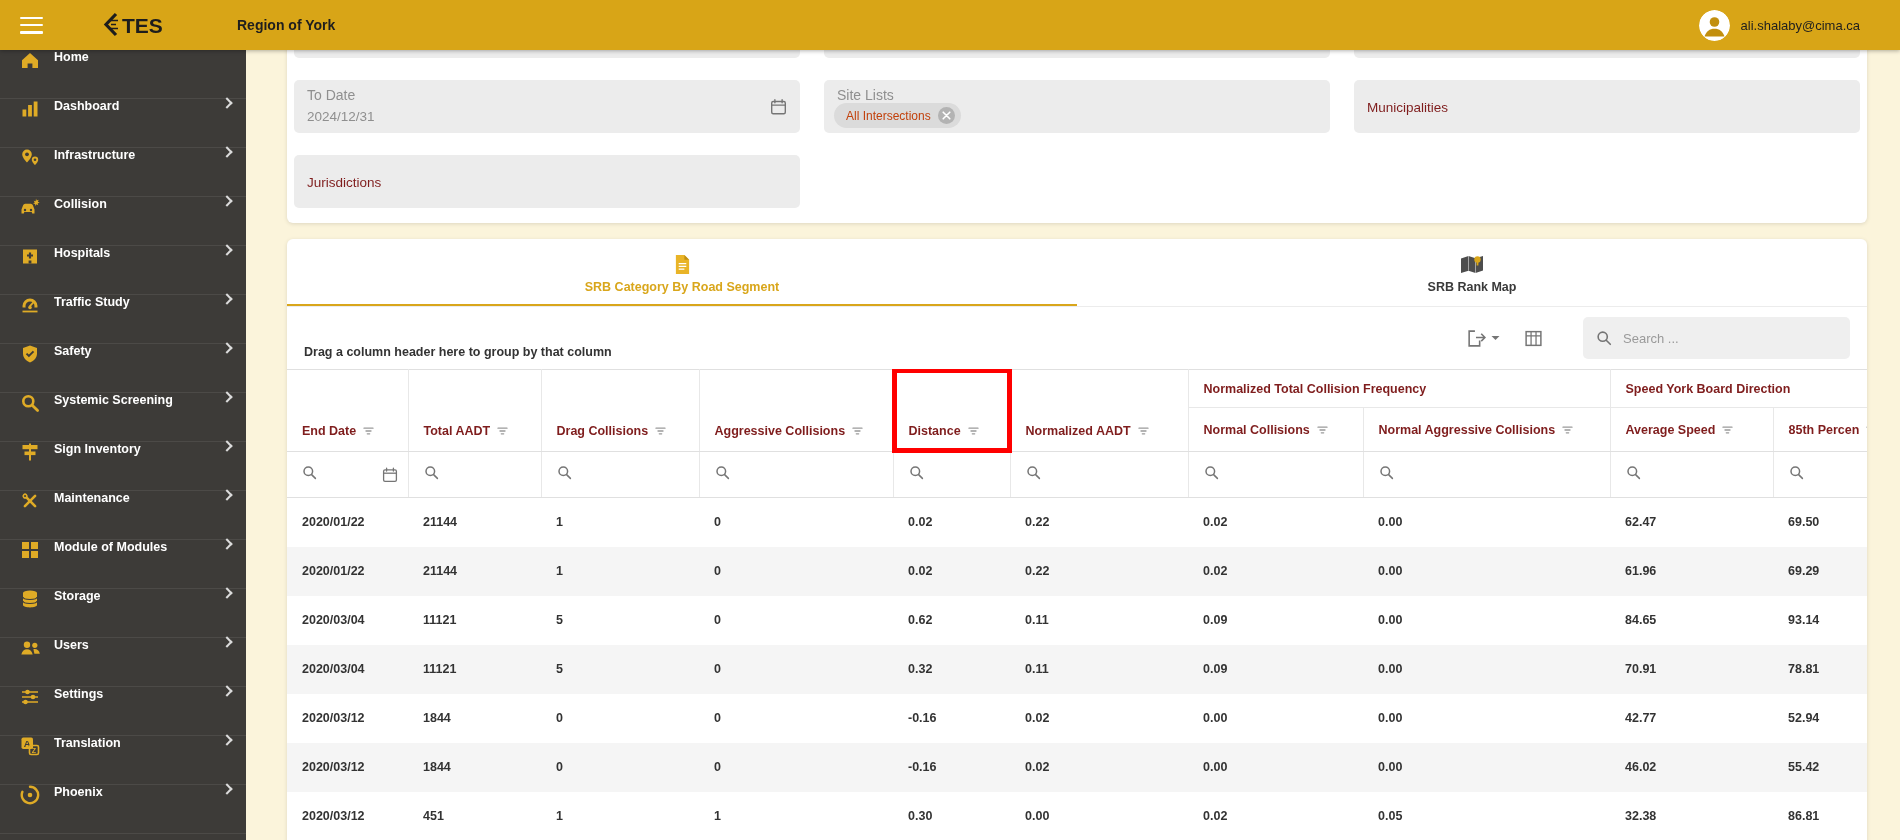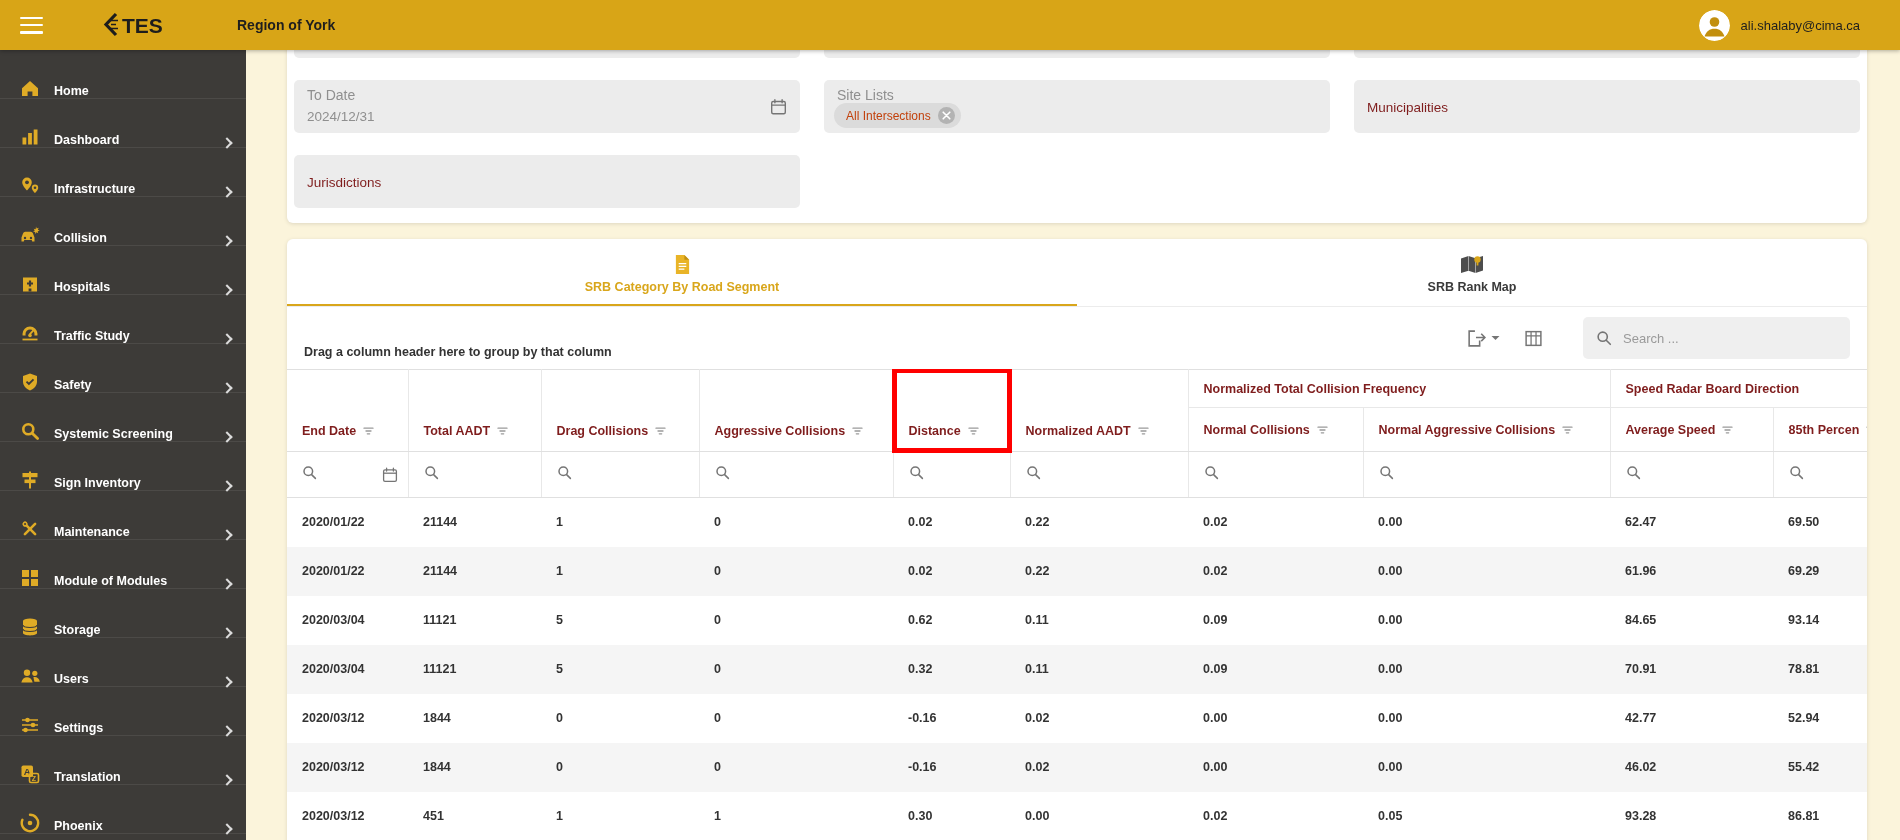--- a/index.html
+++ b/index.html
@@ -14,21 +14,21 @@
     justify-content:space-between;cursor:pointer}
   .burger span{height:2.5px;background:#fff;border-radius:1px}
   .logo{margin-left:58px;display:flex;align-items:center}
   .tb-title{margin-left:66px;font-size:14px;font-weight:bold;color:#1e1e1e}
   .tb-right{margin-left:auto;display:flex;align-items:center;gap:11px;padding-right:40px}
   .email{font-size:13px;color:#1e1e1e}
   .avatar{width:31px;height:31px;border-radius:50%;overflow:hidden;cursor:pointer}
 
   
   .sidebar{position:fixed;top:50px;left:0;width:246px;height:790px;background:#3D3B38;z-index:25}
-  .side-item{height:49px;display:flex;align-items:flex-end;padding:0 12px 0 20px;
+  .side-item{height:49px;display:flex;align-items:flex-start;padding:0 12px 0 20px;
     border-bottom:1px solid rgba(255,255,255,.08);cursor:pointer}
   .side-ico{width:21px;height:20px;flex:0 0 21px;display:flex;align-items:center}
   .side-ico svg{width:20px;height:20px}
   .side-label{color:#fff;font-size:12.5px;font-weight:bold;margin-left:13px;flex:1;white-space:nowrap}
   .chev{width:8px;height:8px;border-right:2px solid #DCDCDC;border-top:2px solid #DCDCDC;
     transform:rotate(45deg);margin-right:3px;flex:0 0 8px}
 
   
   .content{position:absolute;top:50px;left:246px;width:1654px;height:790px;
     overflow:hidden;padding:0 33px 0 41px}
@@ -432,21 +432,21 @@
               <th rowspan="2" class="span2"><span>Aggressive Collisions</span><span class="funnel"><svg width="11" height="10" viewBox="0 0 11 10">
                     <path d="M1 2.2h9M3 5h5M4.3 7.8h2.4" stroke="#9a9a9a" stroke-width="1.3" stroke-linecap="round" fill="none"></path>
                   </svg></span></th>
               <th rowspan="2" class="span2" style="position: relative;"><span>Distance</span><span class="funnel"><svg width="11" height="10" viewBox="0 0 11 10">
                     <path d="M1 2.2h9M3 5h5M4.3 7.8h2.4" stroke="#9a9a9a" stroke-width="1.3" stroke-linecap="round" fill="none"></path>
                   </svg></span><div class="hl" style="border-color: rgb(255, 0, 0);"></div></th>
               <th rowspan="2" class="span2"><span>Normalized AADT</span><span class="funnel"><svg width="11" height="10" viewBox="0 0 11 10">
                     <path d="M1 2.2h9M3 5h5M4.3 7.8h2.4" stroke="#9a9a9a" stroke-width="1.3" stroke-linecap="round" fill="none"></path>
                   </svg></span></th>
               <th colspan="2" class="group"><span>Normalized Total Collision Frequency</span></th>
-              <th colspan="2" class="group"><span>Speed Radar Board Direction</span></th>
+              <th colspan="2" class="group"><span>Speed York Board Direction</span></th>
             </tr>
             <tr class="head-row">
               <th><span>Normal Collisions</span><span class="funnel"><svg width="11" height="10" viewBox="0 0 11 10">
                     <path d="M1 2.2h9M3 5h5M4.3 7.8h2.4" stroke="#9a9a9a" stroke-width="1.3" stroke-linecap="round" fill="none"></path>
                   </svg></span></th>
               <th><span>Normal Aggressive Collisions</span><span class="funnel"><svg width="11" height="10" viewBox="0 0 11 10">
                     <path d="M1 2.2h9M3 5h5M4.3 7.8h2.4" stroke="#9a9a9a" stroke-width="1.3" stroke-linecap="round" fill="none"></path>
                   </svg></span></th>
               <th><span>Average Speed</span><span class="funnel"><svg width="11" height="10" viewBox="0 0 11 10">
                     <path d="M1 2.2h9M3 5h5M4.3 7.8h2.4" stroke="#9a9a9a" stroke-width="1.3" stroke-linecap="round" fill="none"></path>
@@ -577,20 +577,20 @@
             </tr>
             <tr>
               <td>2020/03/12</td>
               <td>451</td>
               <td>1</td>
               <td>1</td>
               <td>0.30</td>
               <td>0.00</td>
               <td>0.02</td>
               <td>0.05</td>
-              <td>93.28</td>
+              <td>32.38</td>
               <td>86.81</td>
             </tr>
           </tbody>
         </table>
     </div>
   </section>
 </main>
 
 </body></html>

